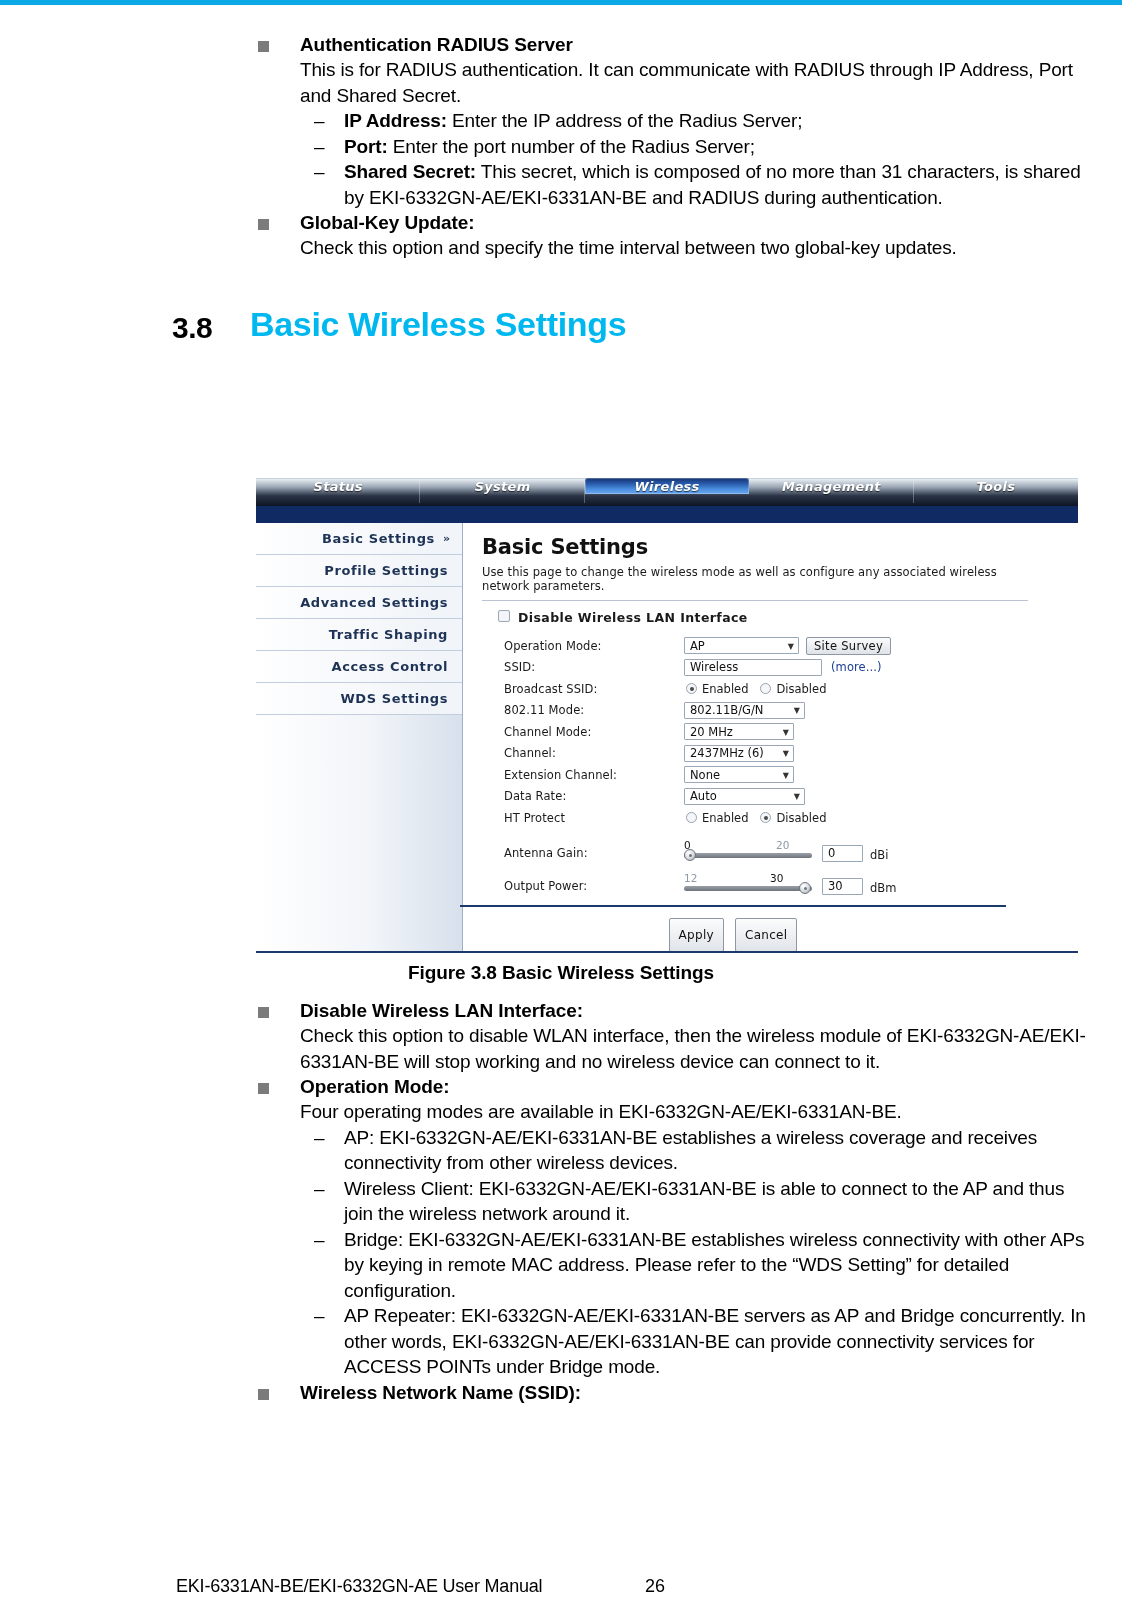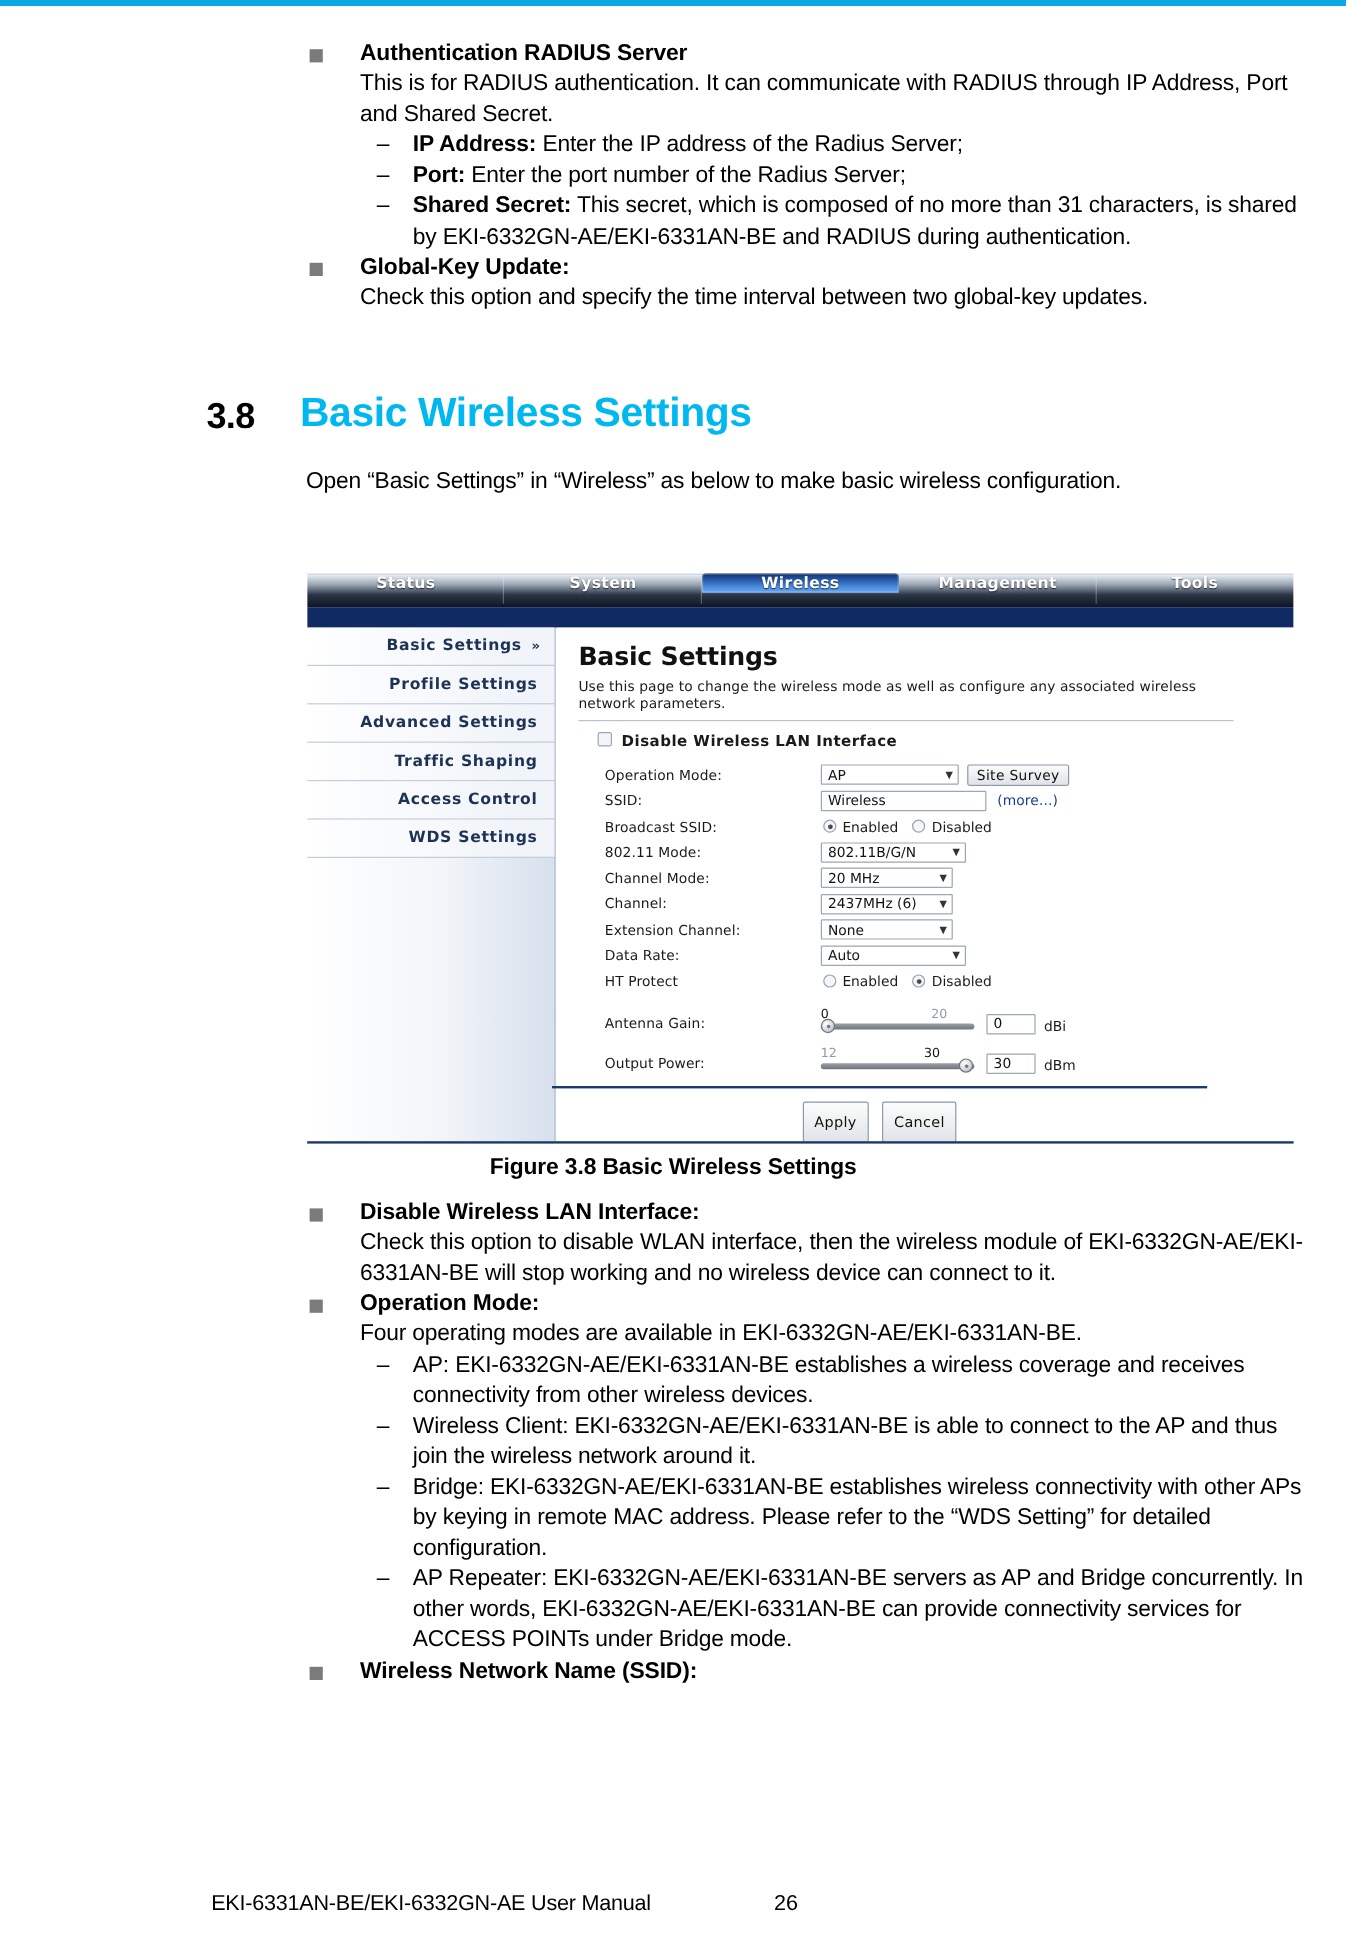--- a/index.html
+++ b/index.html
@@ -68,21 +68,21 @@
     left: 14px;
     top: 0;
     font-size: 19px;
     line-height: 25.5px;
   }
   .sub b { font-weight: bold; }
 
   
   .sec-heading {
     position: relative;
-    margin-top: 64px;
+    margin-top: 44px;
     height: 48px;
     padding-left: 12px;
   }
   .sec-num {
     position: absolute;
     left: 172px; top: 6px;
     font-size: 30px;
     font-weight: bold;
     letter-spacing: -0.5px;
   }
@@ -125,20 +125,21 @@
     position: absolute;
     top: 33px; left: 0;
     width: 822px; height: 17px;
     background: #102a63;
   }
   .tabs {
     position: absolute;
     top: 5px; left: 0;
     width: 822px; height: 16px;
     display: flex;
+    font-style: italic;
   }
   .tab {
     flex: 1 1 0;
     display: flex;
     align-items: center;
     justify-content: center;
     color: #ffffff;
     font-size: 13px;
     font-weight: bold;
     letter-spacing: 0.3px;
@@ -468,21 +469,20 @@
   <div class="blk">
     <div class="sq-bullet"></div>
     <div class="blk-title">Global-Key Update:</div>
     <div class="blk-body">Check this option and specify the time interval between two global-key updates.</div>
   </div>
 
   <div class="sec-heading">
     <div class="sec-num">3.8</div>
     <div class="sec-title">Basic Wireless Settings</div>
   </div>
-  <div class="sec-intro">Open “Basic Settings” in “Wireless” as below to make basic wireless configuration.</div>
 
 </div>
 
 <div class="shot">
 
   <div class="shot-navbar"></div>
   <div class="shot-navbar-below"></div>
 
   <div class="tabs">
     <div class="tab">Status</div>

